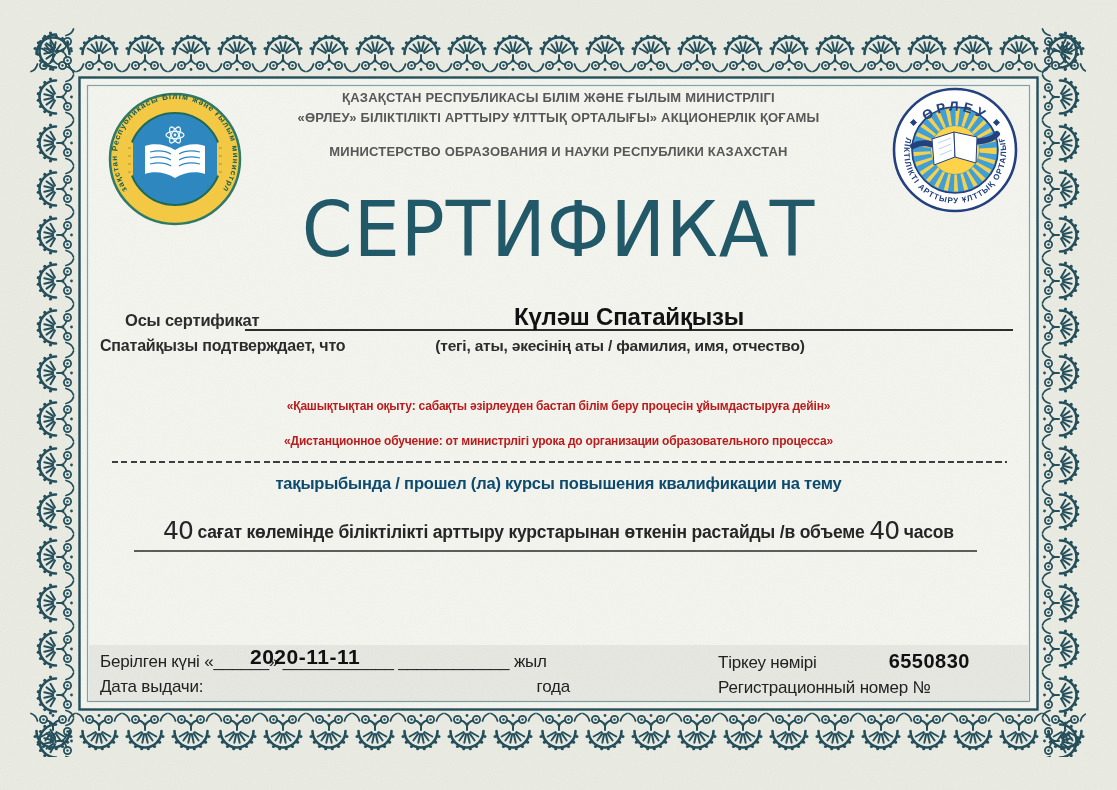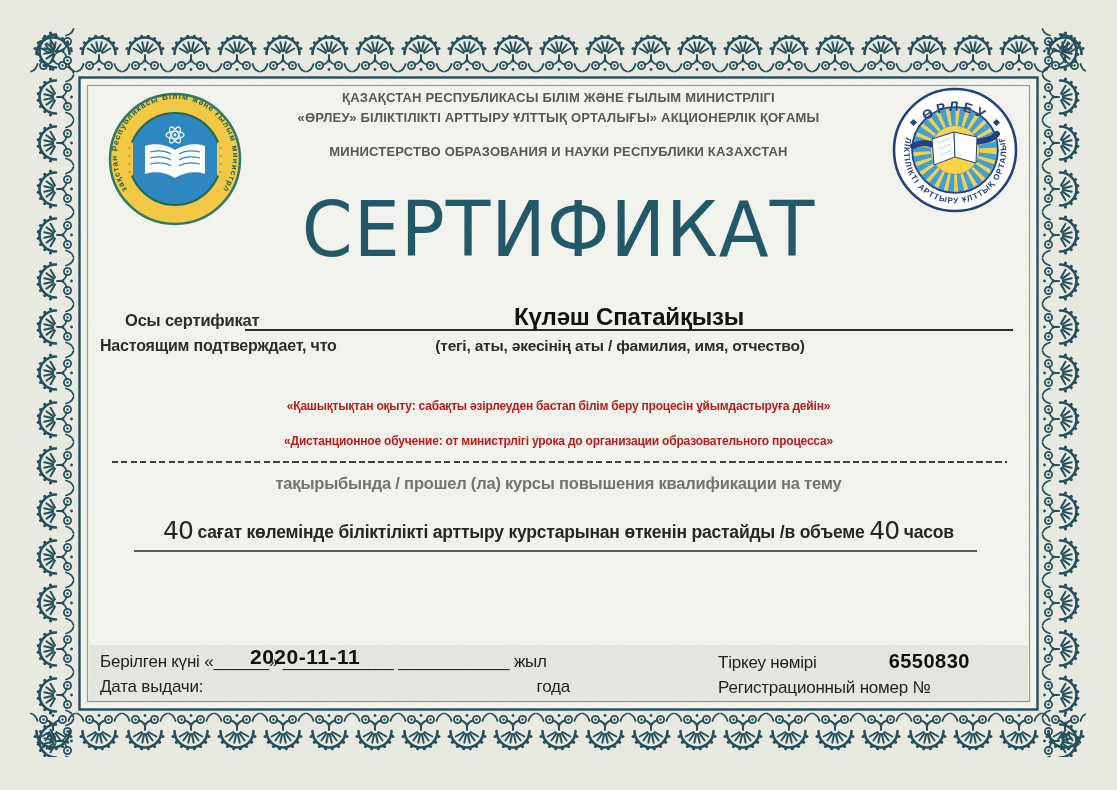--- a/index.html
+++ b/index.html
@@ -24,21 +24,21 @@
   .recip-label{position:absolute;left:0;bottom:3px;font-size:16.5px;color:#2c2c2c;font-weight:bold;letter-spacing:-.2px;}
   .recip-rule{position:absolute;left:120px;right:0;bottom:2px;border-bottom:2px solid #2d2d2d;}
   .recip-name{position:absolute;left:120px;right:0;bottom:2px;text-align:center;font-size:24px;font-weight:bold;color:#121212;letter-spacing:-.2px;}
   .recip-row2{left:100px;right:104px;top:337px;height:22px;}
   .recip-label2{position:absolute;left:0;top:0;font-size:16px;color:#2c2c2c;font-weight:bold;letter-spacing:-.2px;}
   .recip-hint{position:absolute;left:270px;width:500px;top:0;text-align:center;font-size:15.5px;color:#2c2c2c;font-weight:bold;letter-spacing:-.2px;}
 
   .course-line{font-size:12px;font-weight:bold;color:#b91c1c;letter-spacing:-.2px;}
   .dash-rule{left:112px;right:110px;top:461px;height:2px;
     background:repeating-linear-gradient(90deg,#3e3e3e 0 6px,transparent 6px 9.5px);}
-  .topic-line{top:474px;font-size:16.5px;font-weight:bold;color:#737373;letter-spacing:-.2px;}
+  .topic-line{top:474px;font-size:16.5px;font-weight:bold;color:#0c4a6e;letter-spacing:-.2px;}
 
   .hours-line{top:515px;font-size:17.5px;font-weight:bold;color:#262626;letter-spacing:-.2px;}
   .hours-num{font-family:"DejaVu Sans",sans-serif;font-size:25px;font-weight:400;letter-spacing:-1px;position:relative;top:1px;}
   .hours-rule{left:134px;right:140px;top:550px;height:2px;background:#5c5c5c;}
 
   .gray-band{left:89px;right:89px;top:645px;height:57px;background:rgba(95,102,95,.09);}
 
   .date-block{left:100px;top:652px;width:470px;color:#222;}
   .date-line1{font-size:17px;white-space:nowrap;letter-spacing:-.2px;}
   .date-line2{display:flex;justify-content:space-between;font-size:17px;margin-top:5px;letter-spacing:-.2px;}
@@ -185,21 +185,21 @@
   <div class="abs centered hdr-line" style="top:145px">МИНИСТЕРСТВО ОБРАЗОВАНИЯ И НАУКИ РЕСПУБЛИКИ КАЗАХСТАН</div>
 
   <div class="abs centered title">СЕРТИФИКАТ</div>
 
   <div class="abs recip-row">
     <span class="recip-label">Осы сертификат</span>
     <span class="recip-rule"></span>
     <span class="recip-name">Күләш Спатайқызы</span>
   </div>
   <div class="abs recip-row2">
-    <span class="recip-label2">Настоящим подтверждает, что</span>
+    <span class="recip-label2">Спатайқызы подтверждает, что</span>
     <span class="recip-hint">(тегі, аты, әкесінің аты / фамилия, имя, отчество)</span>
   </div>
 
   <div class="abs centered course-line" style="top:399px">«Қашықтықтан оқыту: сабақты әзірлеуден бастап білім беру процесін ұйымдастыруға дейін»</div>
   <div class="abs centered course-line" style="top:434px">«Дистанционное обучение: от министрлігі урока до организации образовательного процесса»</div>
   <div class="abs dash-rule"></div>
   <div class="abs centered topic-line">тақырыбында / прошел (ла) курсы повышения квалификации на тему</div>
 
   <div class="abs centered hours-line">
     <span class="hours-num">40</span>

